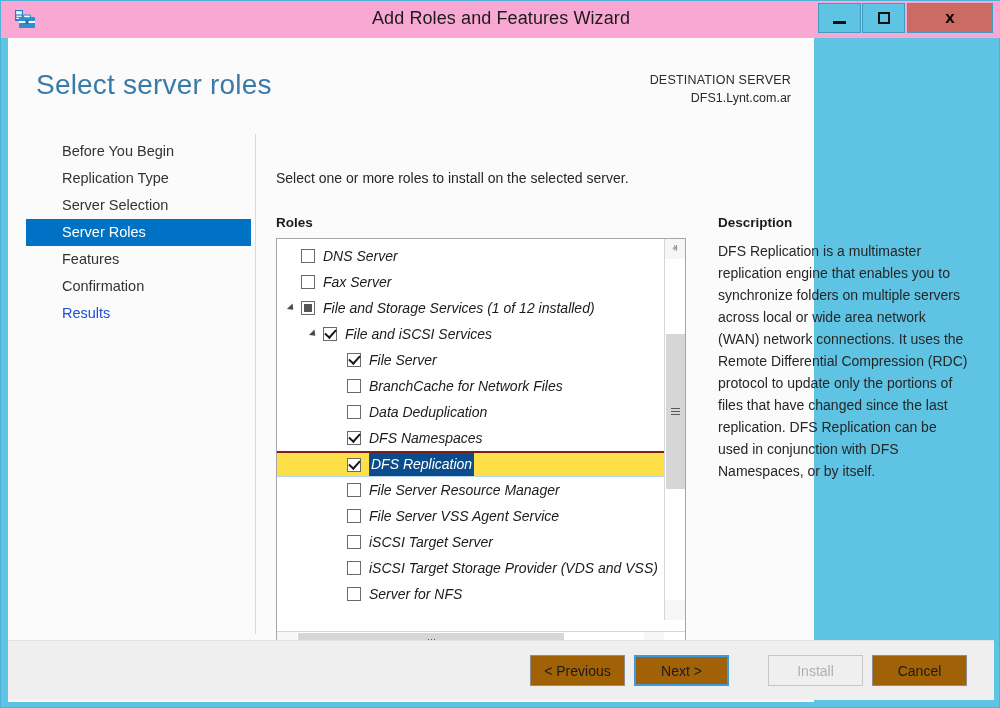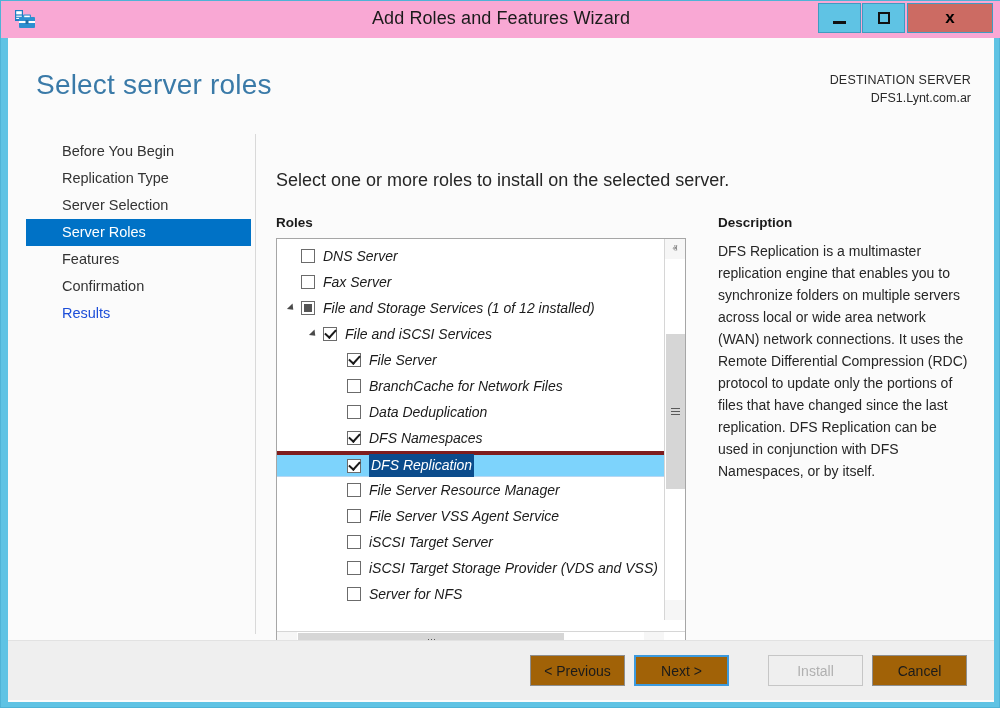--- a/index.html
+++ b/index.html
@@ -67,21 +67,21 @@
     display:block; width: 13px; height: 3px; background:#111; margin-top: 8px;
   }
   .glyph-max {
     display:block; width: 12px; height: 12px; border: 2px solid #111; box-sizing: border-box;
   }
 
   
   #client {
     position: absolute;
     left: 7px; top: 37px;
-    width: 986px;
+    width: 806px;
     height: 664px;
     background: #fbfbfb;
     box-sizing: border-box;
   }
 
   
   #page-title {
     position: absolute;
     left: 28px; top: 31px;
     font-size: 28px;
@@ -128,21 +128,21 @@
     left: 247px; top: 96px;
     width: 1px;
     height: 500px;
     background: #d9d9d9;
   }
 
   
   #instruction {
     position: absolute;
     left: 268px; top: 132px;
-    font-size: 18px;
+    font-size: 14px;
     color: #262626;
   }
   #roles-label {
     position: absolute;
     left: 268px; top: 177px;
     font-size: 13.5px;
     font-weight: bold;
     color: #1b1b1b;
   }
 
@@ -170,22 +170,22 @@
     font-style: italic;
   }
   .role-row {
     position: relative;
     height: 26px;
     display: flex;
     align-items: center;
     white-space: nowrap;
   }
   .role-row.selected {
-    background: #7dd3fc;
-    border-top: 4px solid #7f1d1d;
+    background: #fde047;
+    border-top: 2px solid #7f1d1d;
     border-bottom: 1px solid #b6d7f3;
     height: 26px;
     box-sizing: border-box;
   }
   .expander {
     width: 12px;
     height: 26px;
     display: inline-flex;
     align-items: center;
     justify-content: center;

